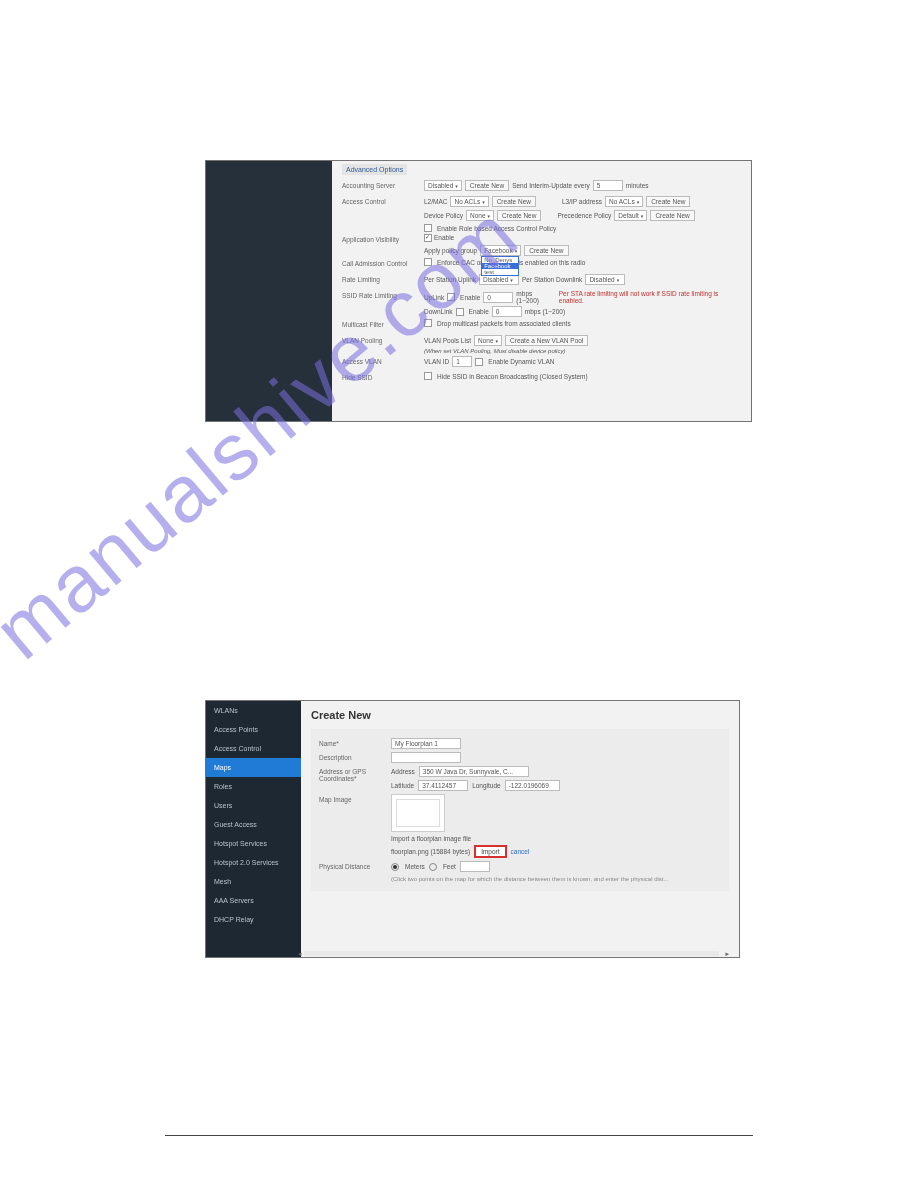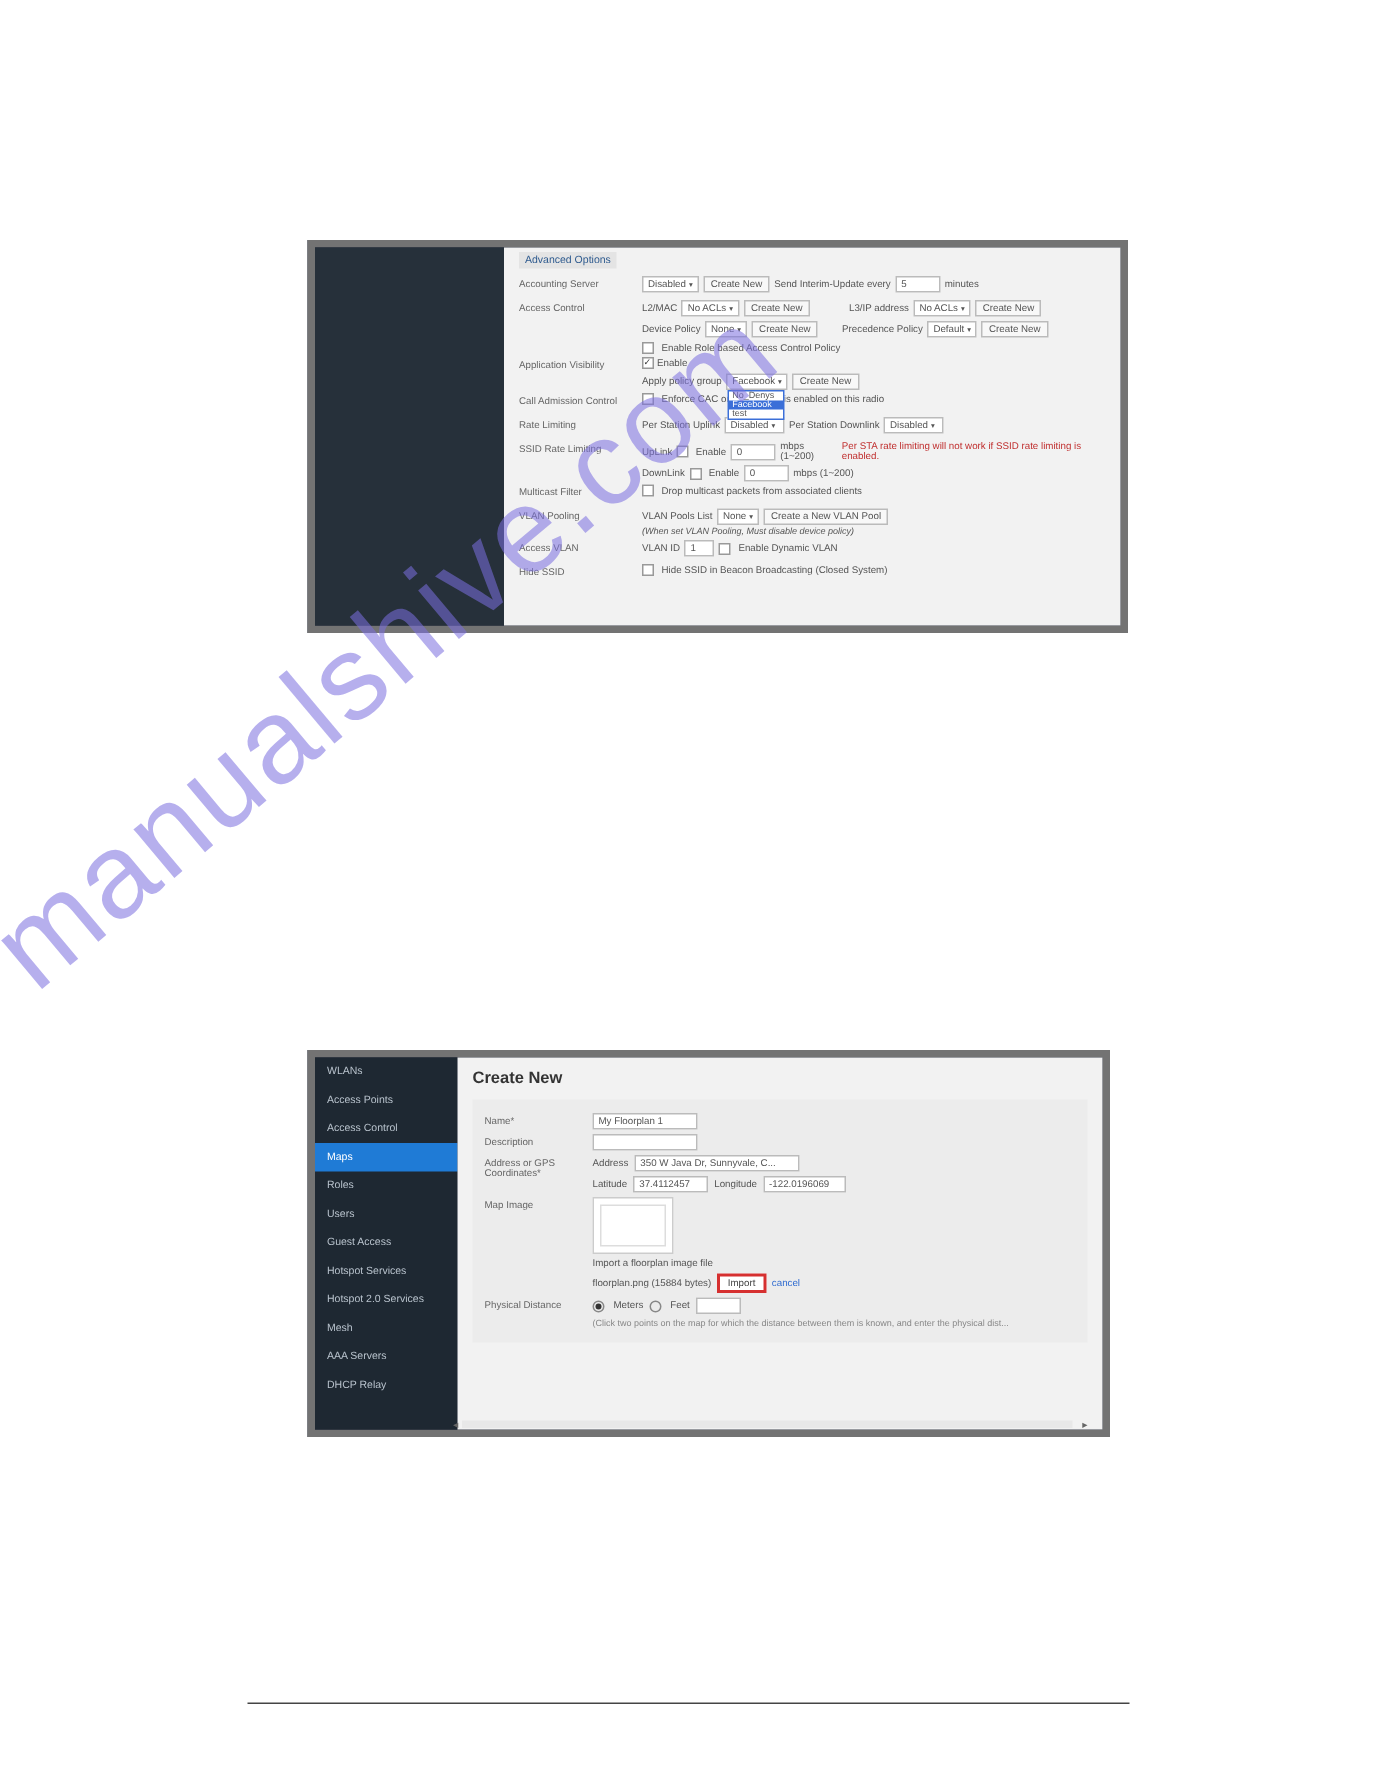--- a/index.html
+++ b/index.html
@@ -9,21 +9,21 @@
     position:absolute; top:300px; left:120px; width:700px; height:700px;
     font-size:80px; color:#7b6fe0; opacity:0.55;
     transform:rotate(-40deg); transform-origin:center;
     pointer-events:none; font-weight:500; letter-spacing:2px;
     z-index:5;
   }
 
   .page-bottom-line { position:absolute; left:165px; right:165px; top:1135px; height:1px; background:#444; }
 
   
-  .shot { position:absolute; background:#0f172a; border:5px solid #737373; font-size:7px; color:#333; }
+  .shot { position:absolute; background:#86efac; border:1px solid #737373; font-size:7px; color:#333; }
   .shot1 { left:205px; top:160px; width:547px; height:262px; }
   .shot1 .sidebar { position:absolute; left:0; top:0; bottom:0; width:126px; background:#26303a; }
 
   .s1-body { position:absolute; left:126px; top:0; right:0; bottom:0; background:#f2f2f2; padding:3px 10px 0 10px; }
   .adv-opt { background:#e4e4e4; padding:2px 4px; font-size:7px; color:#2f5b8f; margin-bottom:3px; display:inline-block;}
   .row { display:flex; align-items:flex-start; margin:2px 0; min-height:14px; }
   .row .lbl { width:82px; flex:0 0 82px; font-size:6.5px; color:#666; padding-top:2px;}
   .row .ctrl { flex:1; font-size:6.5px; color:#555; display:flex; flex-wrap:wrap; align-items:center; gap:3px; }
   .sel { border:1px solid #bbb; background:#fff; padding:1px 3px; font-size:6.5px; height:11px; display:inline-flex; align-items:center;}
   .sel::after { content:"▾"; margin-left:2px; font-size:5px; color:#555;}

